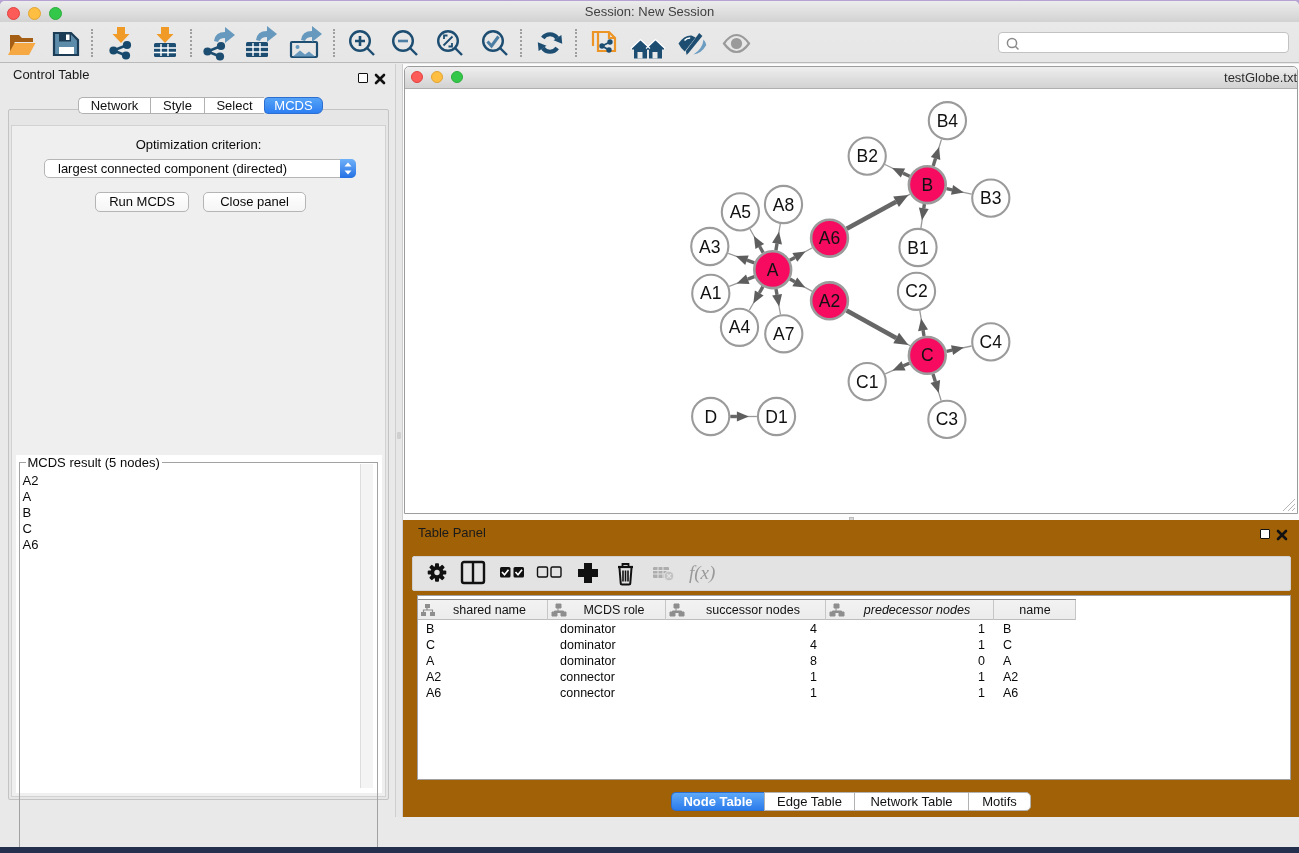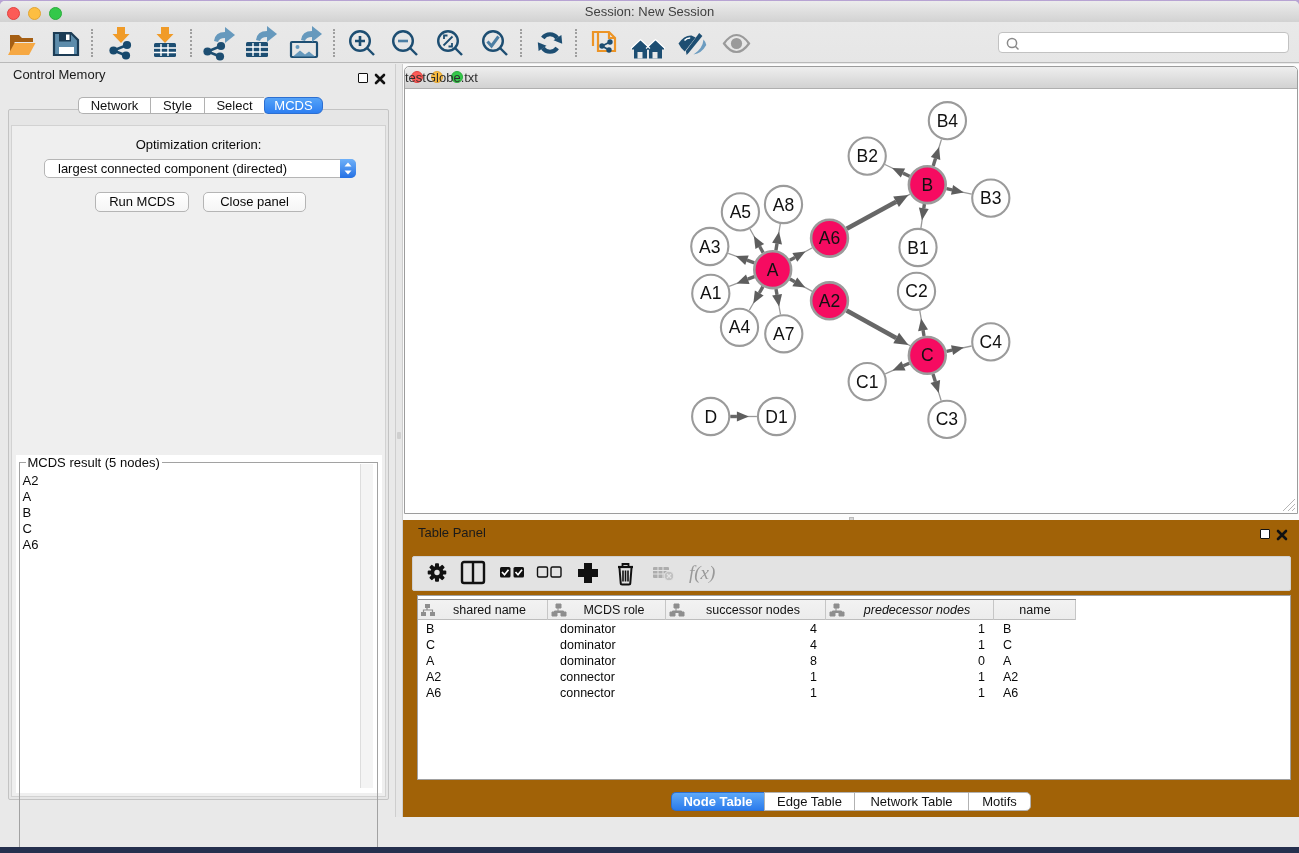--- a/index.html
+++ b/index.html
@@ -38,21 +38,21 @@
 
 #vdiv { position:absolute; left:395px; top:63px; width:8px; height:753px; background:#e7e7e7;
   border-left:1px solid #cecece; border-right:1px solid #cecece; }
 
 #desk { position:absolute; left:403px; top:63px; width:896px; height:456px; background:#fcfcfc; }
 #netwin { position:absolute; left:1px; top:2px; width:894px; height:448px; background:#fff;
   border:1px solid #9c9c9c; border-radius:5px 5px 0 0; }
 #nw-title { position:absolute; left:0; top:0; width:100%; height:22px; background:linear-gradient(#eeeeee,#d2d2d2);
   border-bottom:1px solid #afafaf; border-radius:5px 5px 0 0; }
 #nw-title .tl { position:absolute; top:3.5px; width:12px; height:12px; border-radius:50%; }
-#nw-text { position:absolute; top:3px; width:100%; text-align:left; font-size:13px; color:#2e2e2e; }
+#nw-text { position:absolute; top:3px; width:100%; text-align:right; font-size:13px; color:#2e2e2e; }
 
 #tablepanel { position:absolute; left:403px; top:519px; width:896px; height:297px; background:#a16207; }
 #tp-title { position:absolute; left:15px; top:5px; font-size:13px; color:#1a1a1a; }
 #tp-toolbar { position:absolute; left:9px; top:36px; width:879px; height:35px; background:#e3e3e3;
   border:1px solid #d0d0d0; border-radius:2px; }
 #tp-table { position:absolute; left:14px; top:75px; width:874px; height:185px; background:#fff; border:1px solid #a0a0a0; }
 #tp-header { position:absolute; left:0; top:3px; width:658px; height:21px; background:linear-gradient(#f2f2f2,#ececec);
   border-bottom:1px solid #bdbdbd; border-top:1px solid #8e8e8e; }
 .th { position:absolute; top:0; height:20px; border-right:1px solid #c6c6c6; font-size:12.5px; color:#111; }
 .th span { position:absolute; top:3px; width:100%; text-align:center; }
@@ -186,21 +186,21 @@
   <div class="tsep" style="left:520px"></div>
   <div class="tsep" style="left:575px"></div>
   <div id="search">
         <svg width="18" height="18" style="position:absolute;left:5px;top:2px" viewBox="0 0 18 18">
     <circle cx="8" cy="8" r="4.6" fill="none" stroke="#8a8a8a" stroke-width="1.5"></circle>
     <line x1="11.3" y1="11.3" x2="14.5" y2="14.5" stroke="#8a8a8a" stroke-width="1.5"></line>
         </svg>
       </div>
 </div>
 
-<div id="cp-title">Control Memory</div>
+<div id="cp-title">Control Table</div>
 <div class="winbtn-max" style="left:358px; top:72px;"></div>
 <svg width="14" height="14" style="position:absolute;left:373px;top:71px" viewBox="0 0 14 14">
   <path d="M3 3 L11 11 M11 3 L3 11" stroke="#111" stroke-width="2.6" stroke-linecap="round"></path>
     </svg>
 <div class="tabs-tab" style="left:78px; width:72px; border-radius:5px 0 0 5px;">Network</div>
 <div class="tabs-tab" style="left:150px; width:54px;">Style</div>
 <div class="tabs-tab" style="left:204px; width:60px;">Select</div>
 <div class="tabs-tab" style="left:264px; width:59px; border:1px solid #2d6fd1; border-radius:4px 6px 6px 4px;
   background:linear-gradient(#55a3f8,#2d7ff2); color:#fff;">MCDS</div>
 <div id="cp-outer">

